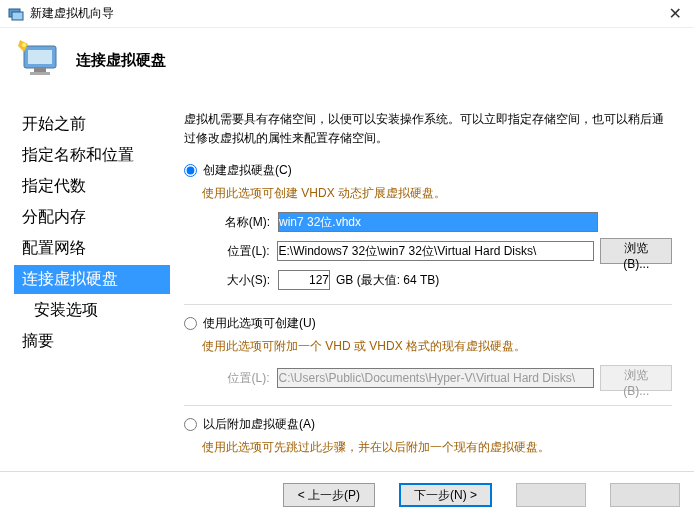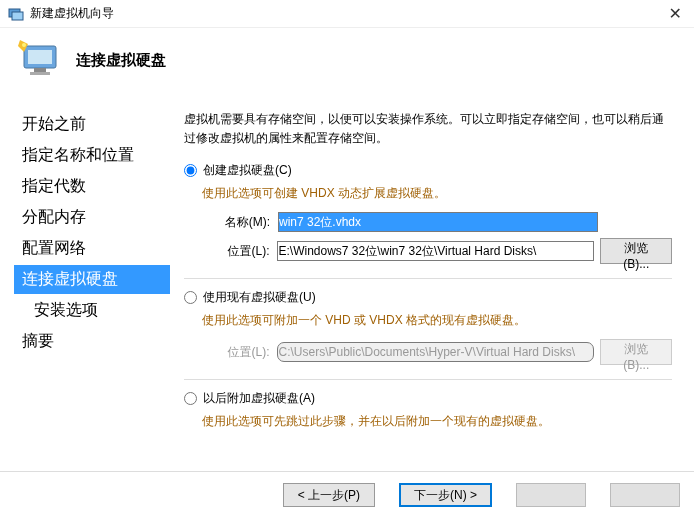--- a/index.html
+++ b/index.html
@@ -24,21 +24,21 @@
 .field-grid { margin: 8px 0 14px 32px; }
 .field-row { display: flex; align-items: center; margin-bottom: 6px; }
 .field-row .lbl { width: 54px; text-align: right; margin-right: 8px; }
 .field-row input[type=text] { border: 1px solid #7a7a7a; padding: 2px 0; font-size: 12px; height: 20px; }
 .field-row .name-input { width: 320px; background: #3399ff; color: #fff; border: 1px solid #1a5fa0; }
 .field-row .loc-input { width: 320px; }
 .field-row .size-input { width: 52px; text-align: right; }
 .field-row .browse { margin-left: 6px; padding: 1px 10px; font-size: 12px; border: 1px solid #999; background: #e5e5e5; height: 26px; cursor: pointer; }
 .size-suffix { margin-left: 6px; }
 .disabled-row .lbl, .disabled-row input, .disabled-row .browse { color: #999; }
-.disabled-row input { background: #f0f0f0; border-color: #ccc; border-radius: 7px; }
+.disabled-row input { background: #f0f0f0; border-color: #ccc; }
 .disabled-row .browse { background: #f0f0f0; border-color: #ccc; color: #999; cursor: default; }
 hr.sep { border: none; border-top: 1px solid #ddd; margin: 4px 0 10px 0; }
 .footer { position: absolute; bottom: 0; left: 0; right: 0; height: 46px; border-top: 1px solid #ddd; display: flex; align-items: center; justify-content: flex-end; padding-right: 14px; gap: 24px; }
 .footer button { padding: 3px 14px; font-size: 12px; border: 1px solid #999; background: #e5e5e5; cursor: pointer; height: 24px; }
 .footer button.highlight { border: 2px solid #0078d7; padding: 2px 13px; }
 .footer .fbtn { width: 70px; height: 24px; background: #e1e1e1; border: 1px solid #bbb; }
 .arrow { position: absolute; pointer-events: none; z-index: 100; }
 </style>
 </head>
 <body>
@@ -92,27 +92,32 @@
     <div class="field-grid">
       <div class="field-row">
         <span class="lbl">名称(M):</span>
         <input type="text" class="name-input" value="win7 32位.vhdx" style="">
       </div>
       <div class="field-row">
         <span class="lbl">位置(L):</span>
         <input type="text" class="loc-input" value="E:\Windows7 32位\win7 32位\Virtual Hard Disks\" style="">
         <button class="browse">浏览(B)...</button>
       </div>
+      <div class="field-row">
+        <span class="lbl">大小(S):</span>
+        <input type="text" class="size-input" value="127" style="">
+        <span class="size-suffix">GB (最大值: 64 TB)</span>
+      </div>
     </div>
 
     <hr class="sep">
 
     <div class="radio-row">
       <input type="radio" name="disk" style="">
-      <label>使用现有虚拟硬盘(U)</label>
+      <label>使用此选项可创建(U)</label>
     </div>
     <div class="desc">使用此选项可附加一个 VHD 或 VHDX 格式的现有虚拟硬盘。</div>
 
     <div class="field-grid disabled-row">
       <div class="field-row">
         <span class="lbl">位置(L):</span>
         <input type="text" class="loc-input" disabled="" value="C:\Users\Public\Documents\Hyper-V\Virtual Hard Disks\" style="">
         <button class="browse" disabled="">浏览(B)...</button>
       </div>
     </div>

